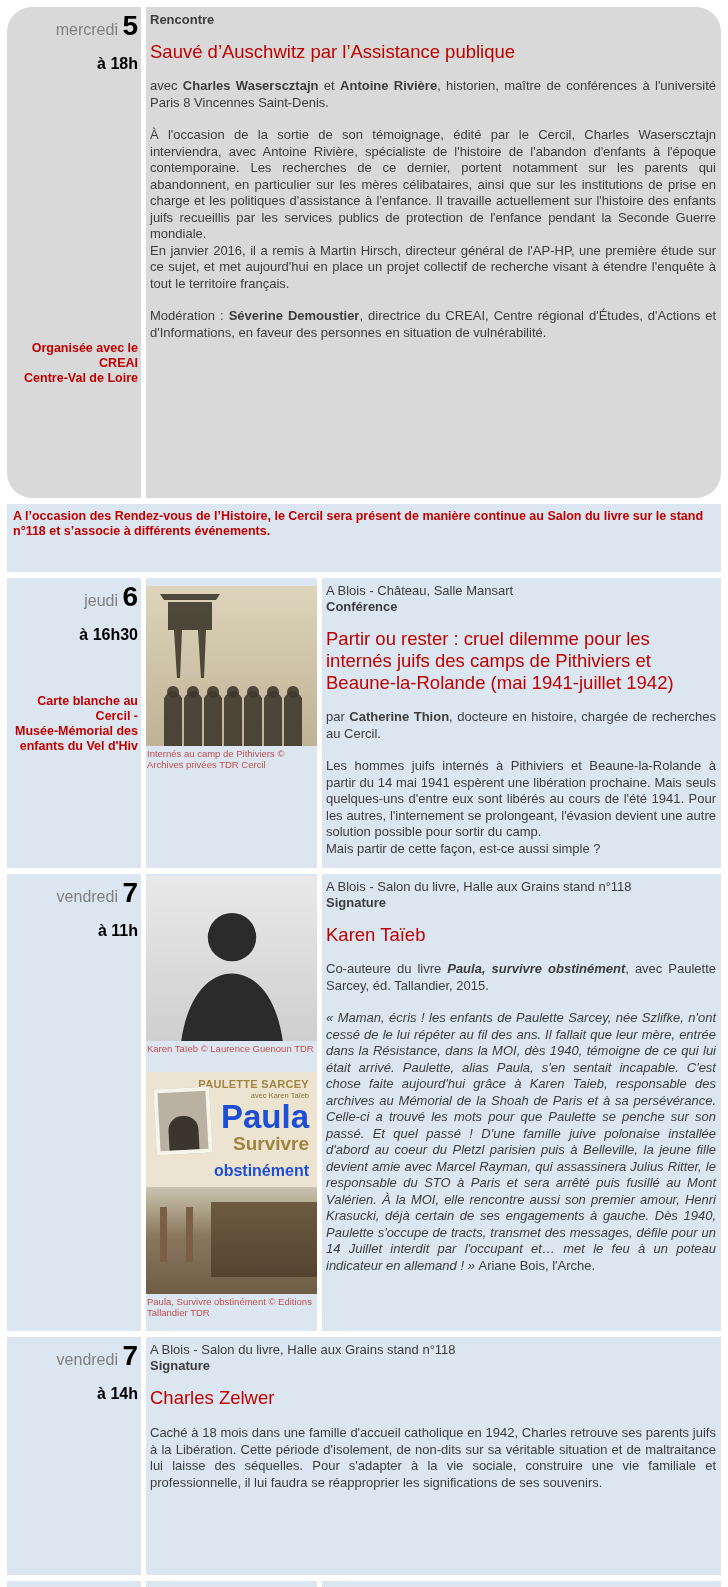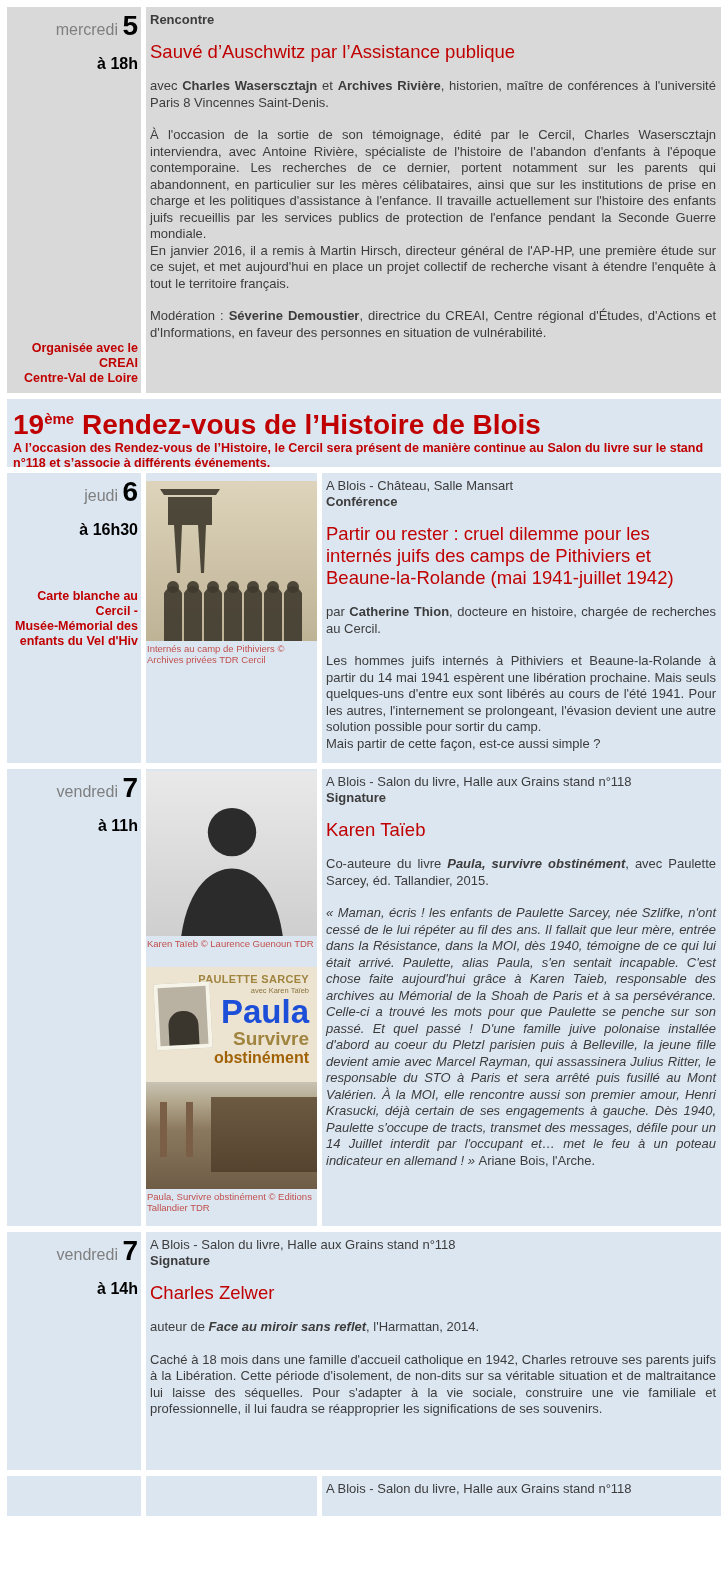--- a/index.html
+++ b/index.html
@@ -33,55 +33,54 @@
   .banner-title sup{font-size:15px;}
   .banner-sub{color:#c00000;font-weight:bold;font-size:12.5px;line-height:14.5px;margin-top:1px;}
   
   .book{background:#ece4d0;}
   .book .cover-top{position:relative;height:52%;}
   .book .cover-txt{position:absolute;top:6px;right:8px;text-align:right;}
   .book .cv-author{color:#a08440;font-weight:bold;font-size:11px;letter-spacing:.3px;}
   .book .cv-co{color:#8a7440;font-size:7.5px;margin-top:1px;}
   .book .cv-title{color:#1d4ed8;font-weight:bold;font-size:33px;line-height:34px;}
   .book .cv-s1{color:#a08440;font-weight:bold;font-size:19px;line-height:20px;}
-  .book .cv-s2{color:#a16207;font-weight:bold;font-size:16px;line-height:17px;}
+  .book .cv-s2{color:#1d4ed8;font-weight:bold;font-size:16px;line-height:17px;margin-top:8px;}
   .book .cv-photo{position:absolute;left:9px;top:16px;width:48px;height:58px;background:#b9b2a2;
                   border:4px solid #f6f3e9;transform:rotate(-3deg);overflow:hidden;}
   .book .cv-photo span{position:absolute;bottom:0;left:50%;transform:translateX(-50%);width:30px;height:34px;
                   background:#3a362e;border-radius:14px 14px 0 0;}
   .book .cover-bottom{height:48%;background:linear-gradient(180deg,#c9c3b4 0%,#b3a88e 18%,#8a785e 45%,#6e5c46 100%);position:relative;}
   .book .barrack{position:absolute;right:0;top:14%;width:62%;height:70%;background:linear-gradient(180deg,#6d5a42,#55432f);}
   .book .chimney{position:absolute;width:7px;height:52%;top:18%;background:#7a5f46;}
 </style>
 </head>
 <body>
 
 <div class="page">
   <div class="content">
 
     <div>
-        <section class="block gray" style="height: 386px;">
+        <section class="block gray" style="height: 491px; border-radius: 25px;">
           <div class="col-left">
             <div class="date-line"><span class="day">mercredi </span><span class="num">5</span></div>
             <div class="time">à 18h</div>
             <div class="side-note" style="margin-top: 268px;">Organisée avec le CREAI<br>Centre-Val de Loire</div>
           </div>
           <div class="col-right">
             <div class="kind">Rencontre</div>
             <div class="title">Sauvé d’Auschwitz par l’Assistance publique</div>
-            <p><span>avec </span><span class="b ">Charles Waserscztajn</span><span> et </span><span class="b ">Archives Rivière</span><span>, historien, maître de conférences à l'université Paris 8 Vincennes Saint-Denis.</span></p>
+            <p><span>avec </span><span class="b ">Charles Waserscztajn</span><span> et </span><span class="b ">Antoine Rivière</span><span>, historien, maître de conférences à l'université Paris 8 Vincennes Saint-Denis.</span></p>
             <p class="gap"><span>À l'occasion de la sortie de son témoignage, édité par le Cercil, Charles Waserscztajn interviendra, avec Antoine Rivière, spécialiste de l'histoire de l'abandon d'enfants à l'époque contemporaine. Les recherches de ce dernier, portent notamment sur les parents qui abandonnent, en particulier sur les mères célibataires, ainsi que sur les institutions de prise en charge et les politiques d'assistance à l'enfance. Il travaille actuellement sur l'histoire des enfants juifs recueillis par les services publics de protection de l'enfance pendant la Seconde Guerre mondiale.</span></p>
             <p><span>En janvier 2016, il a remis à Martin Hirsch, directeur général de l'AP-HP, une première étude sur ce sujet, et met aujourd'hui en place un projet collectif de recherche visant à étendre l'enquête à tout le territoire français.</span></p>
             <p class="gap"><span>Modération : </span><span class="b ">Séverine Demoustier</span><span>, directrice du CREAI, Centre régional d'Études, d'Actions et d'Informations, en faveur des personnes en situation de vulnérabilité.</span></p>
           </div>
         </section>
       </div>
 
     <section class="banner">
-      <div class="banner-title"><span>19</span><sup>ème</sup><span> Rendez-vous de l’Histoire de Blois</span></div>
       <div class="banner-sub">A l’occasion des Rendez-vous de l’Histoire, le Cercil sera présent de manière continue au Salon du livre sur le stand n°118 et s’associe à différents événements.</div>
     </section>
 
     <div>
         <section class="block blue" style="height: 290px;">
           <div class="col-left">
             <div class="date-line"><span class="day">jeudi </span><span class="num">6</span></div>
             <div class="time">à 16h30</div>
             <div class="side-note" style="margin-top: 50px;">Carte blanche au Cercil -<br>Musée-Mémorial des<br>enfants du Vel d'Hiv</div>
           </div>
@@ -162,21 +161,20 @@
         </section>
         <section class="block blue" style="height: 238px;">
           <div class="col-left">
             <div class="date-line"><span class="day">vendredi </span><span class="num">7</span></div>
             <div class="time">à 14h</div>
           </div>
           <div class="col-right">
             <div class="location">A Blois - Salon du livre, Halle aux Grains stand n°118</div>
             <div class="kind">Signature</div>
             <div class="title">Charles Zelwer</div>
-            <p><span>auteur de </span><span class="b i">Face au miroir sans reflet</span><span>, l'Harmattan, 2014.</span></p>
             <p class="gap"><span>Caché à 18 mois dans une famille d'accueil catholique en 1942, Charles retrouve ses parents juifs à la Libération. Cette période d'isolement, de non-dits sur sa véritable situation et de maltraitance lui laisse des séquelles. Pour s'adapter à la vie sociale, construire une vie familiale et professionnelle, il lui faudra se réapproprier les significations de ses souvenirs.</span></p>
           </div>
         </section>
         <section class="block blue" style="height: 40px;">
           <div class="col-left"></div>
           <div class="col-mid"></div>
           <div class="col-right">
             <div class="location">A Blois - Salon du livre, Halle aux Grains stand n°118</div>
           </div>
         </section>

